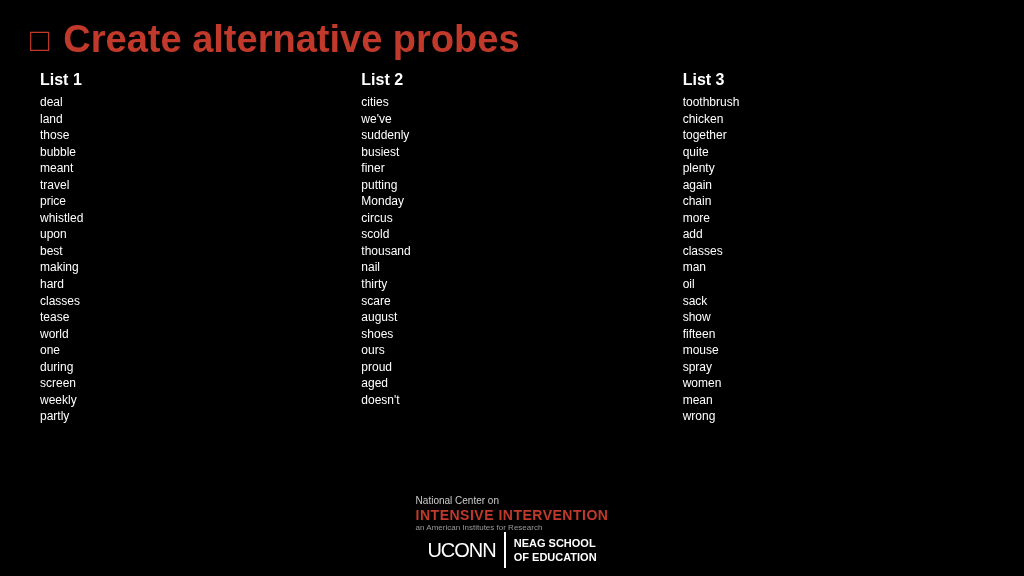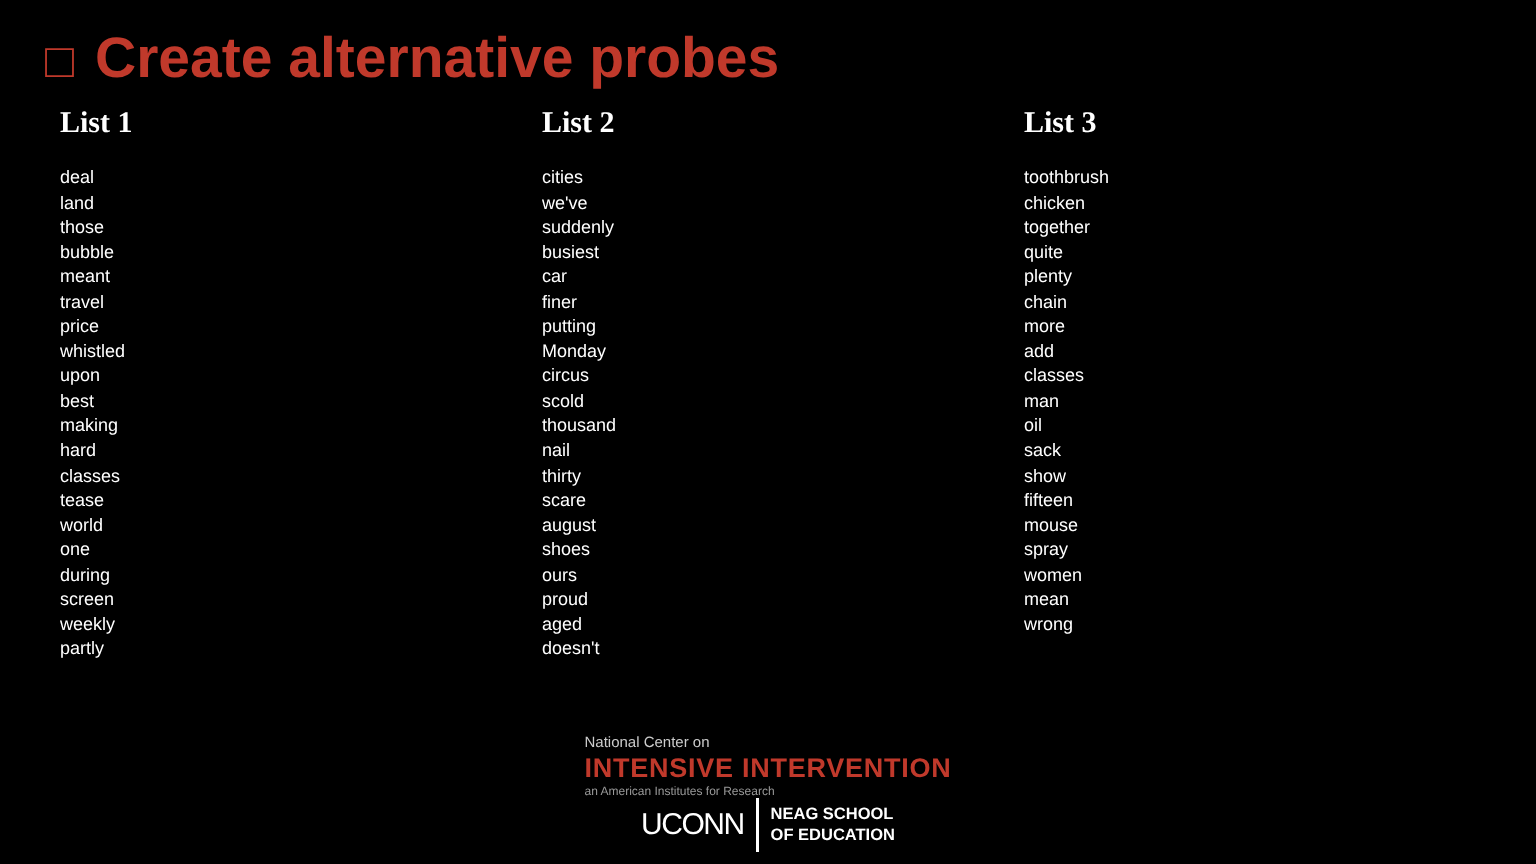--- a/index.html
+++ b/index.html
@@ -40,24 +40,24 @@
       padding: 0 30px;
       gap: 0;
     }
 
     .list-column {
       flex: 1;
       padding: 0 10px;
     }
 
     .list-header {
-      font-size: 20px;
+      font-size: 16px;
       font-weight: 900;
-      font-family: Liberation Serif, serif;
-      margin-bottom: 16px;
+      font-family: Liberation Sans, sans-serif;
+      margin-bottom: 5px;
     }
 
     .list-item {
       font-size: 12px;
       font-weight: 400;
       line-height: 1.38;
       color: #fff;
     }
 
     .footer {
@@ -84,21 +84,21 @@
       gap: 10px;
     }
 
     .national-center-label {
       font-size: 10px;
       color: #ccc;
       line-height: 1.3;
     }
 
     .intensive-intervention {
-      font-size: 18px;
+      font-size: 14px;
       font-weight: 900;
       color: #c0392b;
       text-transform: uppercase;
       letter-spacing: 0.5px;
       font-family: 'Arial Black', 'Arial', sans-serif;
     }
 
     .air-label {
       font-size: 8px;
       color: #999;
@@ -168,21 +168,20 @@
       </div>
   </div>
 
   <div class="list-column">
     <div class="list-header">List 2</div>
     <div id="list-2-items">
         <div class="list-item">cities</div>
         <div class="list-item">we've</div>
         <div class="list-item">suddenly</div>
         <div class="list-item">busiest</div>
-        <div class="list-item">car</div>
         <div class="list-item">finer</div>
         <div class="list-item">putting</div>
         <div class="list-item">Monday</div>
         <div class="list-item">circus</div>
         <div class="list-item">scold</div>
         <div class="list-item">thousand</div>
         <div class="list-item">nail</div>
         <div class="list-item">thirty</div>
         <div class="list-item">scare</div>
         <div class="list-item">august</div>
@@ -195,20 +194,21 @@
   </div>
 
   <div class="list-column">
     <div class="list-header">List 3</div>
     <div id="list-3-items">
         <div class="list-item">toothbrush</div>
         <div class="list-item">chicken</div>
         <div class="list-item">together</div>
         <div class="list-item">quite</div>
         <div class="list-item">plenty</div>
+        <div class="list-item">again</div>
         <div class="list-item">chain</div>
         <div class="list-item">more</div>
         <div class="list-item">add</div>
         <div class="list-item">classes</div>
         <div class="list-item">man</div>
         <div class="list-item">oil</div>
         <div class="list-item">sack</div>
         <div class="list-item">show</div>
         <div class="list-item">fifteen</div>
         <div class="list-item">mouse</div>

